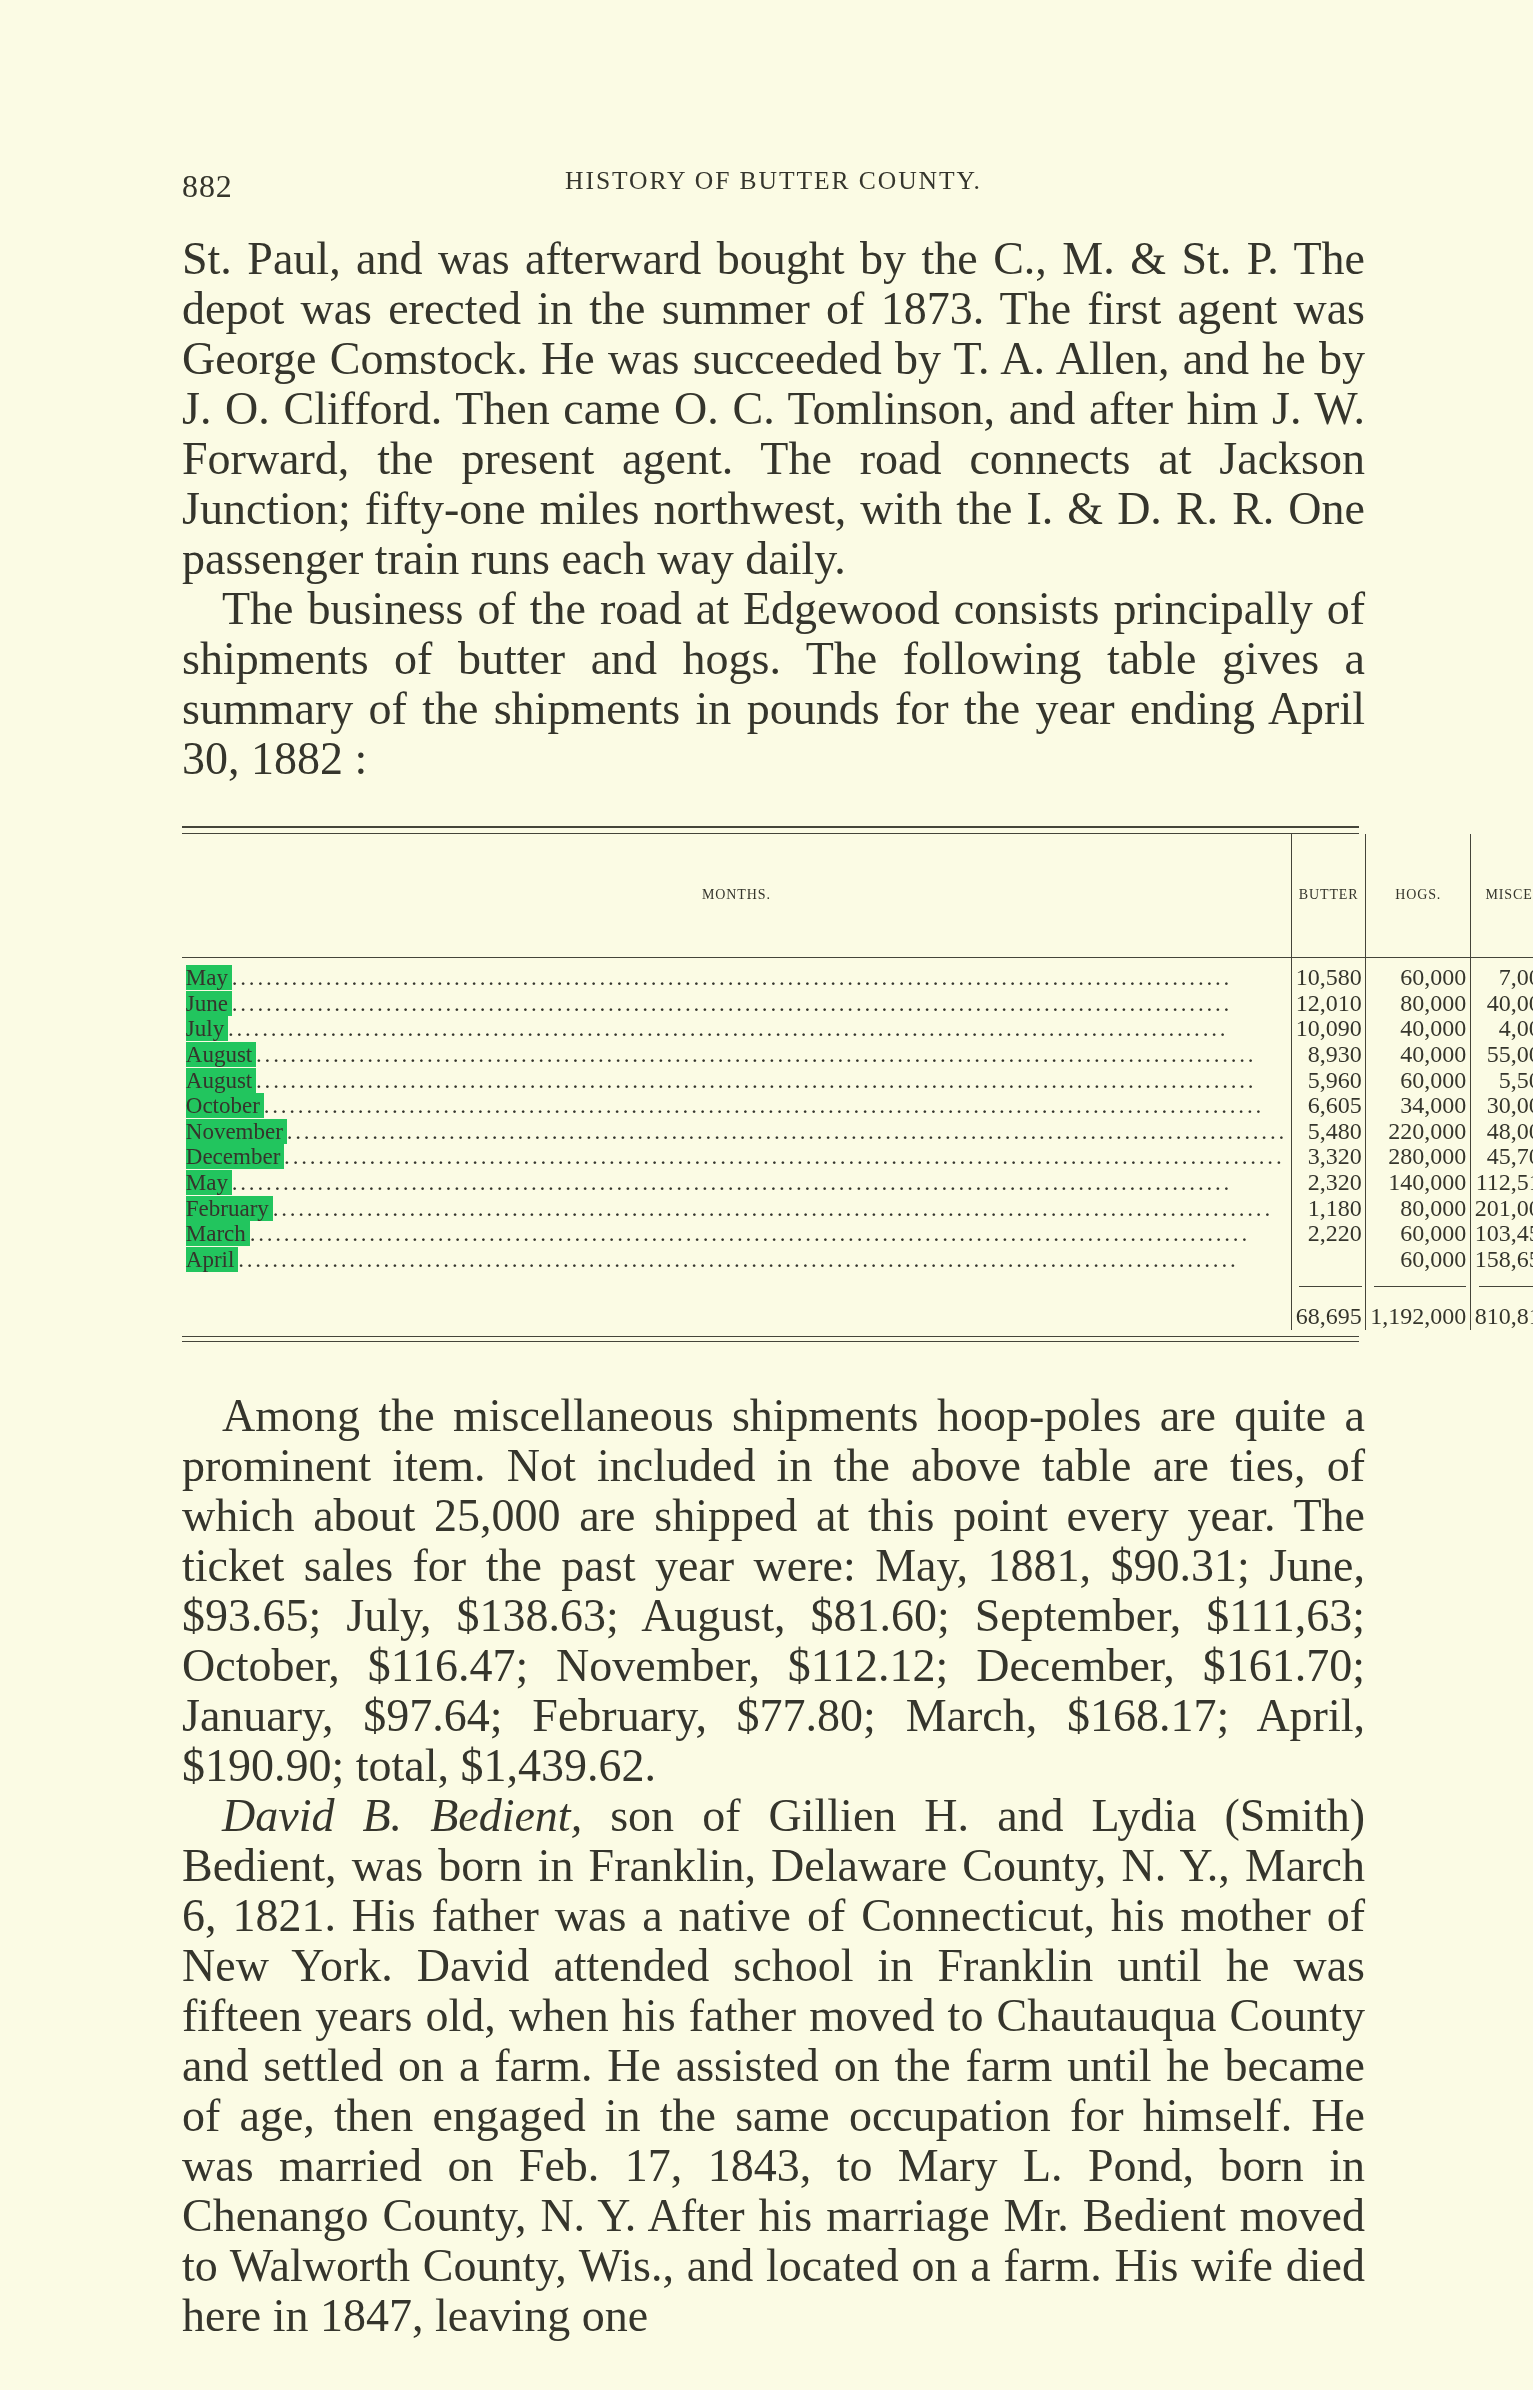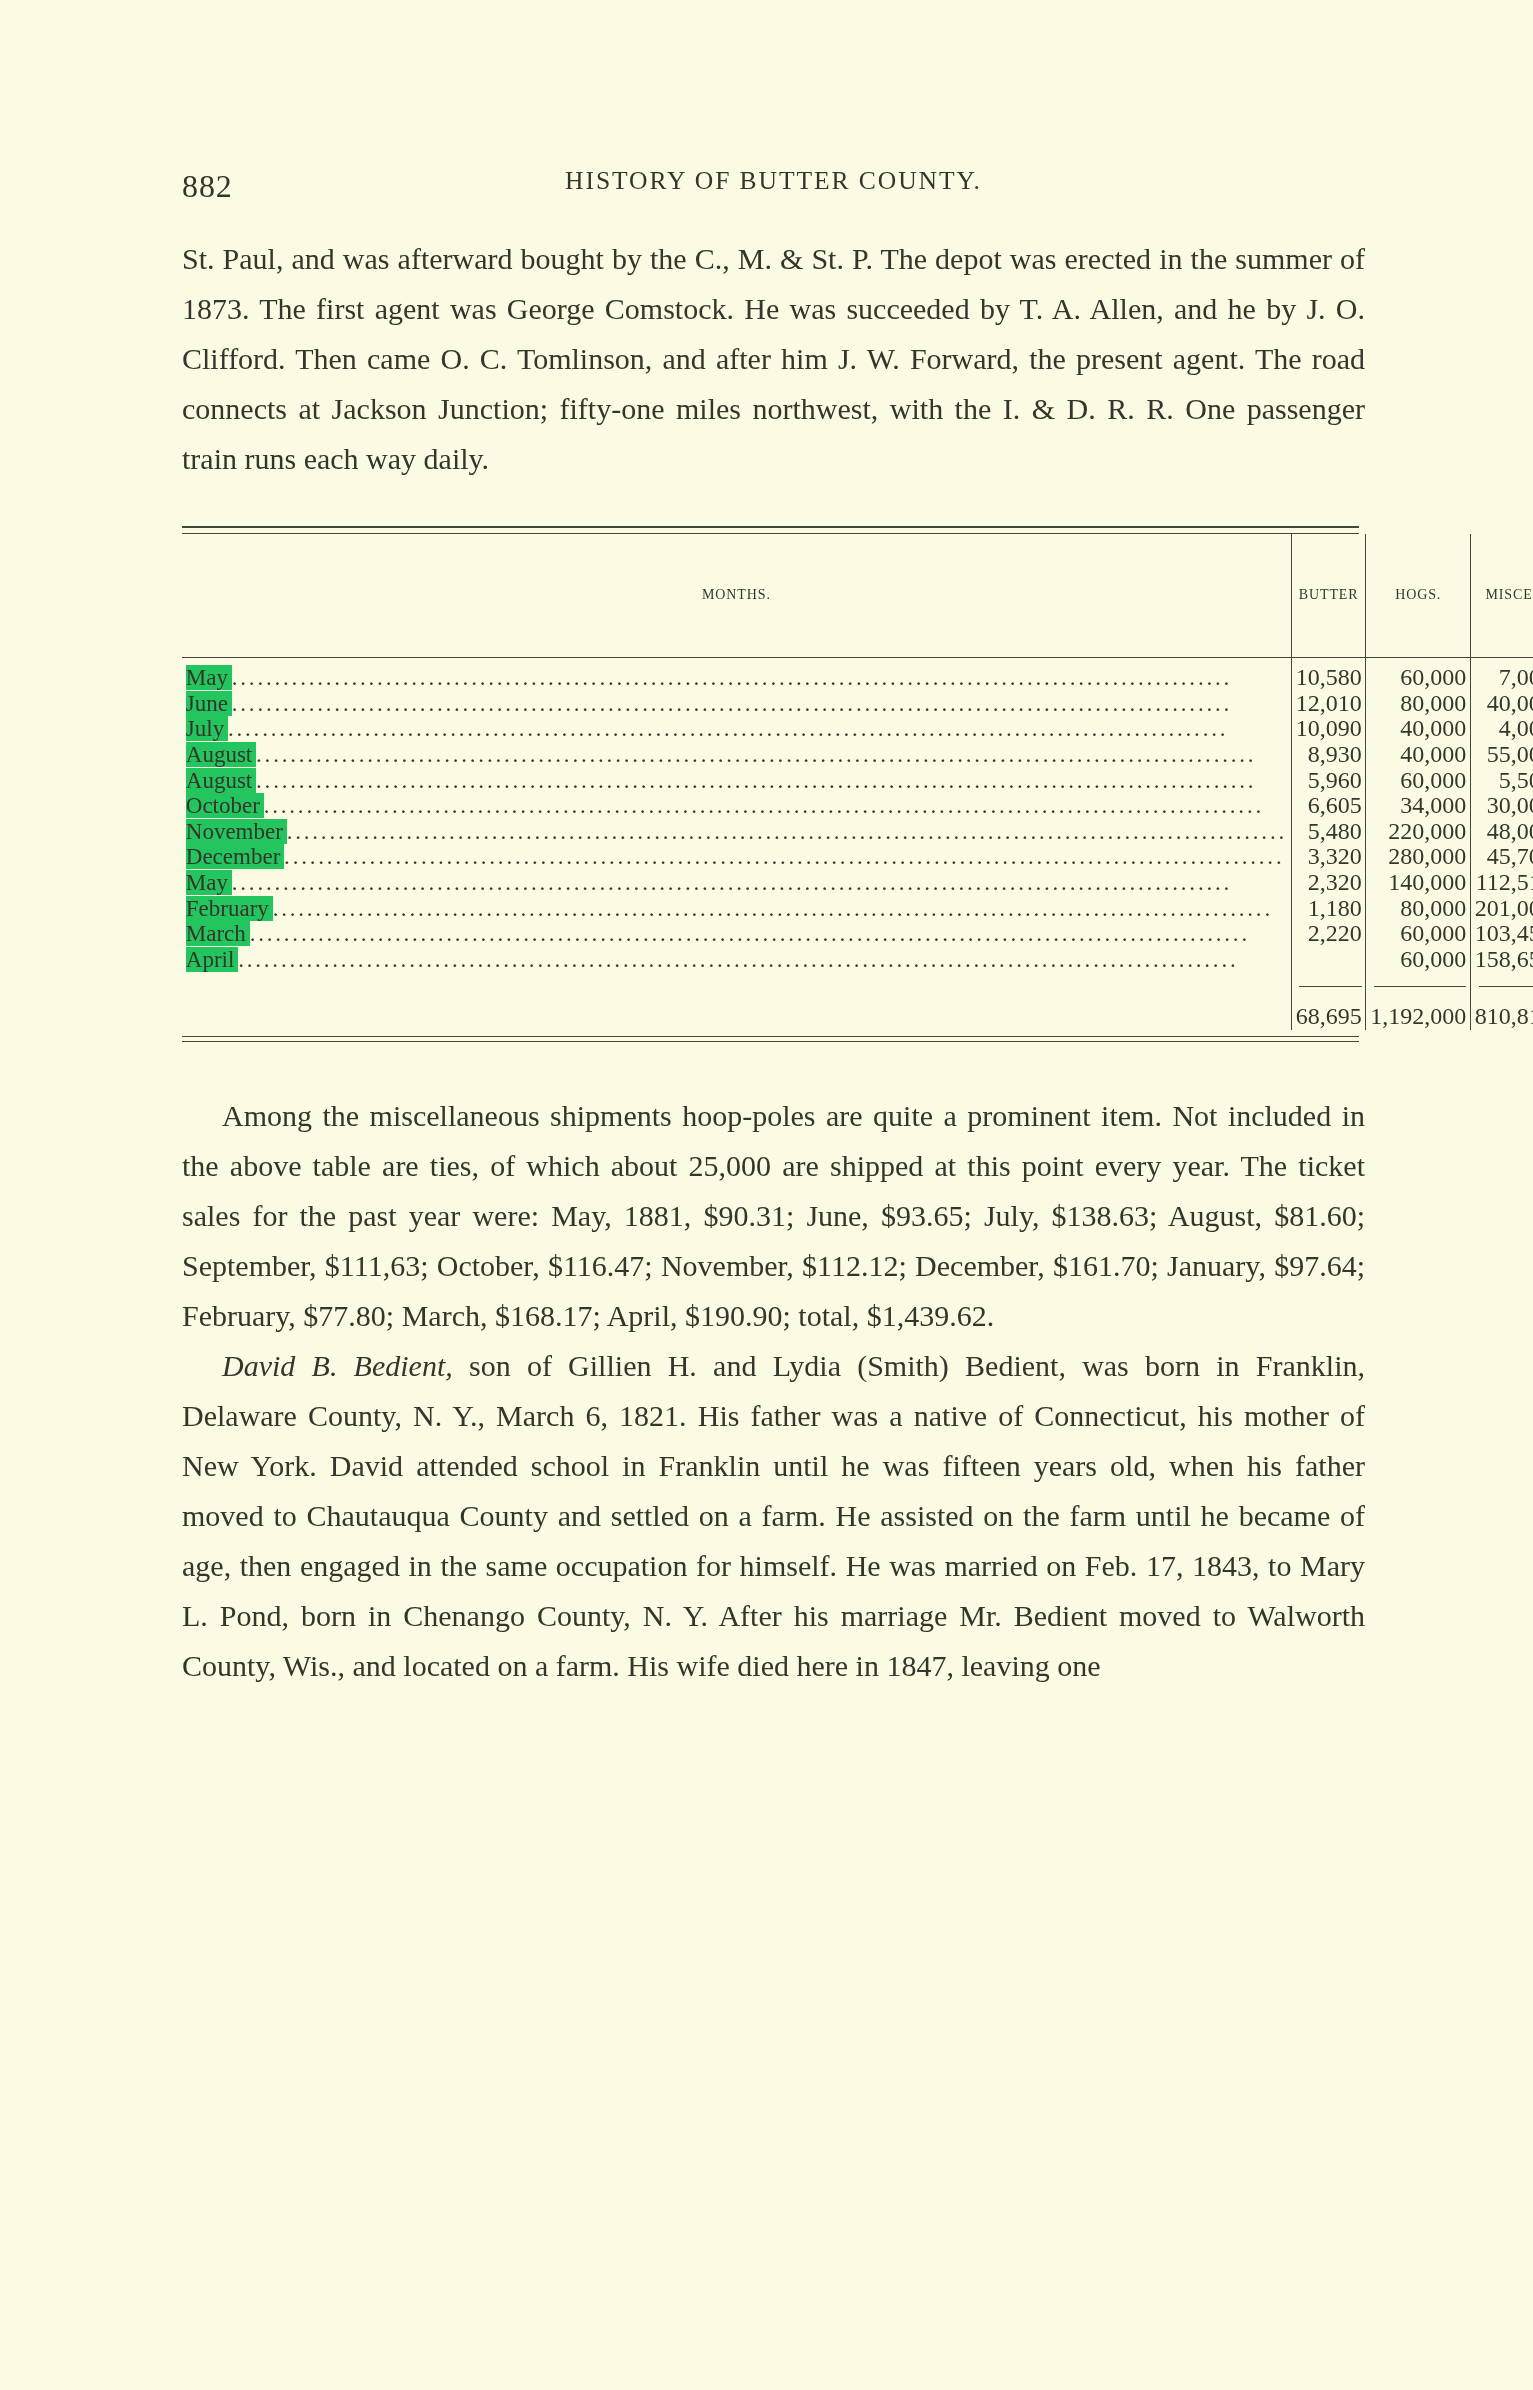--- a/index.html
+++ b/index.html
@@ -13,21 +13,21 @@
       overflow: hidden;
     }
     .page { position: absolute; left: 182px; top: 151px; width: 1183px; }
     .running-head {
       position: relative; height: 47px;
       font-size: 28px; letter-spacing: 0.9px;
     }
     .page-number { position: absolute; left: 0; top: 17px; font-size: 32px; }
     .head-title { position: absolute; left: 0; right: 0; top: 15px; text-align: center; font-size: 25.6px; letter-spacing: 1.9px; }
     .para {
-      font-size: 30px;
+      font-size: 46px;
       line-height: 50px;
       text-align: justify;
       margin: 0;
       text-align-last: left;
     }
     .para.indent { text-indent: 40px; }
     .text-block-1 { margin-top: 36px; }
     em { font-style: italic; }
 
     
@@ -72,20 +72,21 @@
 <body>
 
 <div class="page">
   <div class="running-head">
     <span class="page-number">882</span>
     <span class="head-title">HISTORY OF BUTTER COUNTY.</span>
   </div>
 
   <div class="text-block-1">
     <p class="para">St. Paul, and was afterward bought by the C., M. &amp; St. P. The depot was erected in the summer of 1873. The first agent was George Comstock. He was succeeded by T. A. Allen, and he by J. O. Clifford. Then came O. C. Tomlinson, and after him J. W. Forward, the present agent. The road connects at Jackson Junction; fifty-one miles northwest, with the I. &amp; D. R. R. One passenger train runs each way daily.</p>
+    <p class="para indent">The business of the road at Edgewood consists principally of shipments of butter and hogs. The following table gives a summary of the shipments in pounds for the year ending April 30, 1882 :</p>
   </div>
 
   <div class="table-wrap">
     <div class="rule-double"></div>
     <table class="ship">
       <colgroup>
         <col>
         <col class="col-b">
         <col class="col-h">
         <col class="col-m">

